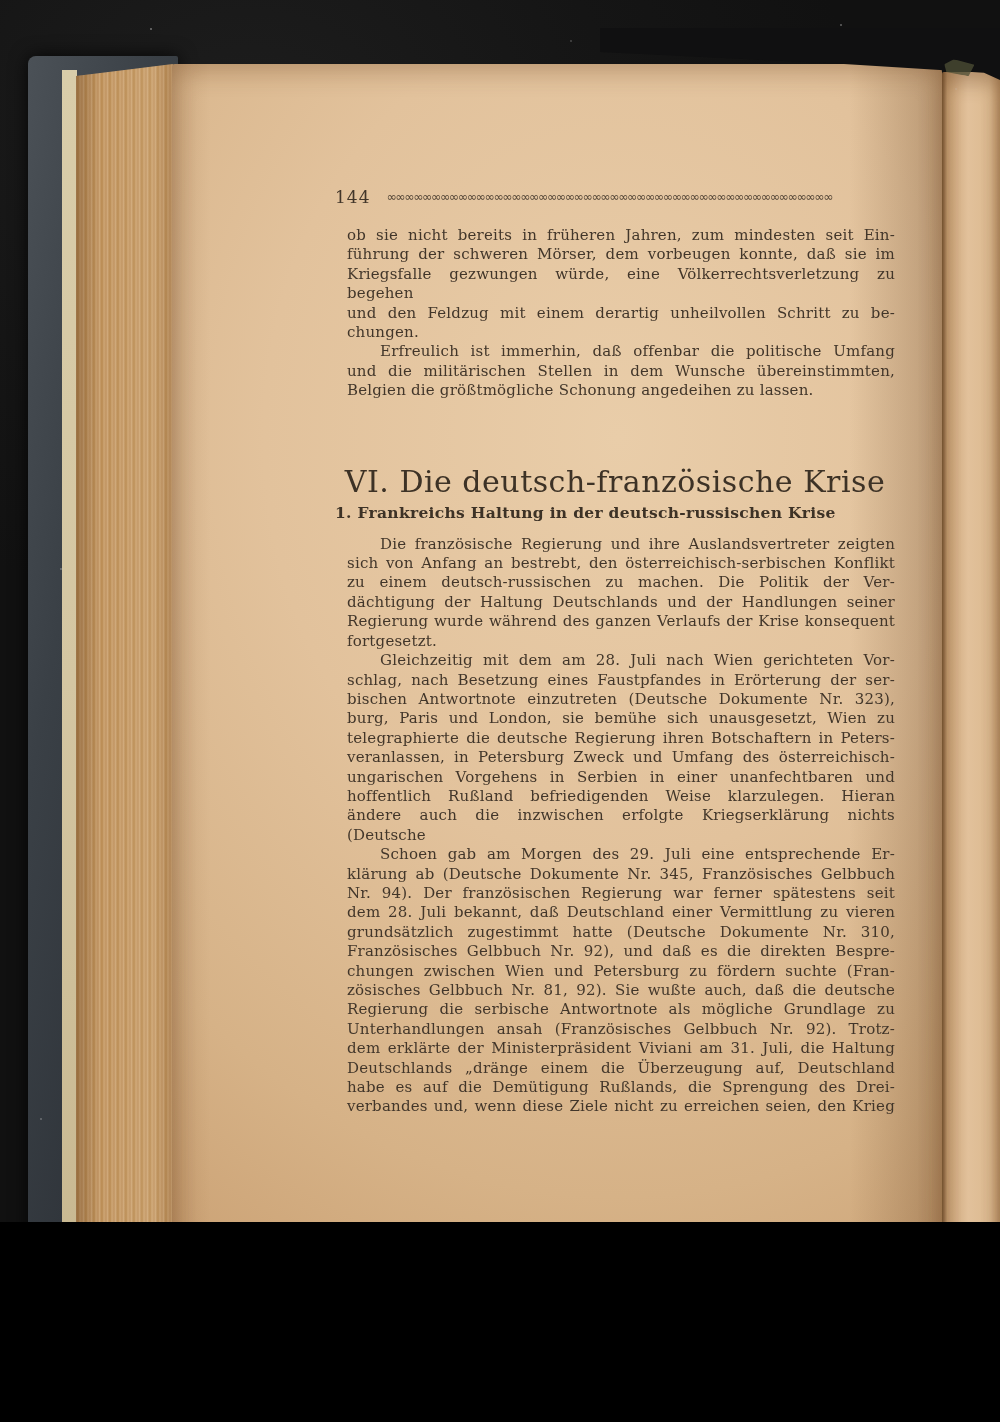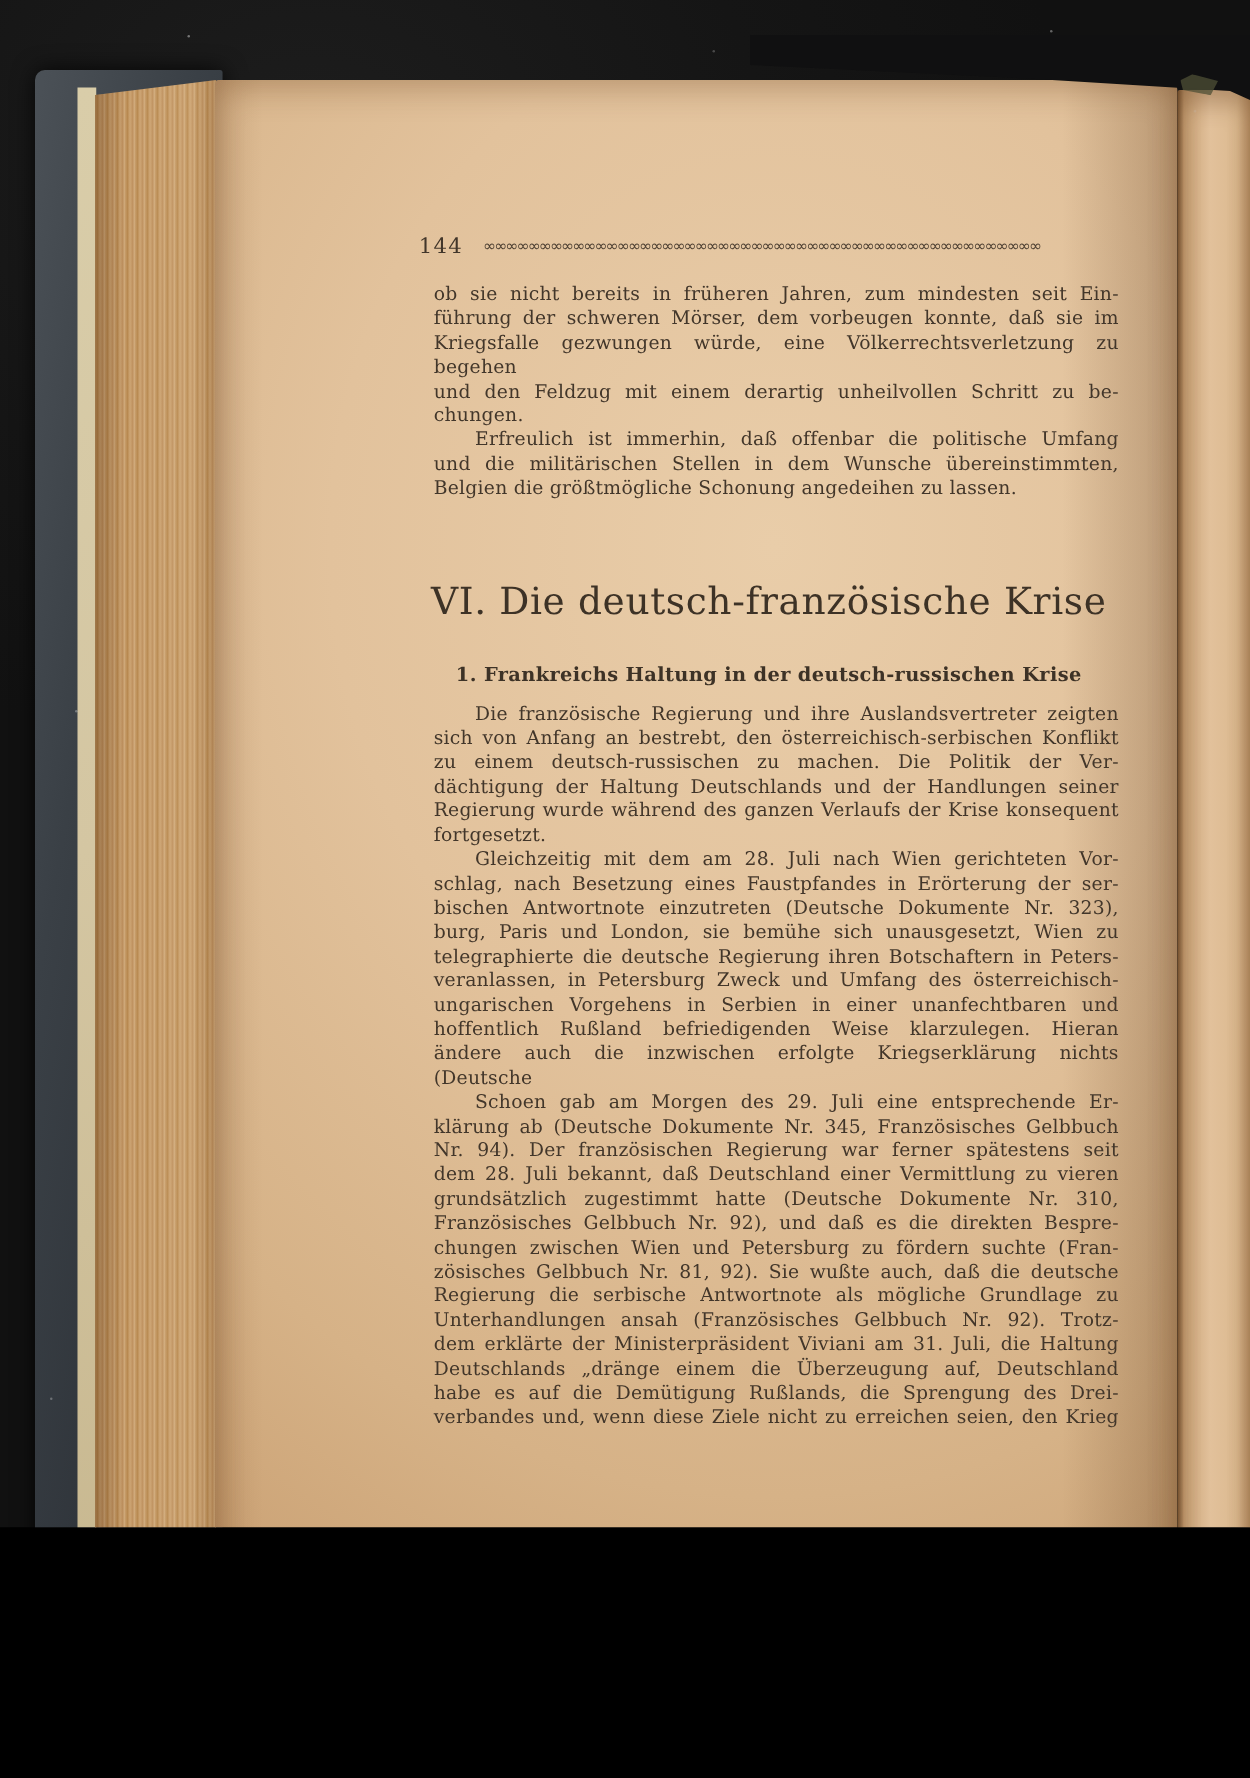--- a/index.html
+++ b/index.html
@@ -84,22 +84,22 @@
     letter-spacing:.2px;
     margin-left:12px;
   }
   .line.lastline { text-align-last:left; }
   .line.indent { padding-left:33px; }
   .chapter-heading {
     margin-top:61px; font-size:30px; font-weight:normal; line-height:40px;
     text-align:center; letter-spacing:.5px; color:#3d3226; white-space:nowrap;
   }
   .section-heading {
-    margin-top:27px; font-size:15.5px; font-weight:bold; line-height:22px;
-    text-align:center; letter-spacing:.3px; color:#3d3226; white-space:nowrap;
+    margin-top:0; font-size:15.5px; font-weight:bold; line-height:22px;
+    text-align:left; letter-spacing:.3px; color:#3d3226; white-space:nowrap;
   }
   .body-block { margin-top:11px; }
   
   .footer-band {
     position:absolute; left:0; top:1372px; width:1000px; height:50px;
     background:#a8a8a8; z-index:5;
   }
   .logo { position:absolute; left:0; top:2px; width:50px; height:48px; }
   .logo .bar { position:absolute; top:0; width:6px; height:39px; background:#fff; }
   .logo .bar.b1{left:1px;} .logo .bar.b2{left:10px;} .logo .bar.b3{left:19px;} .logo .bar.b4{left:28px;}

